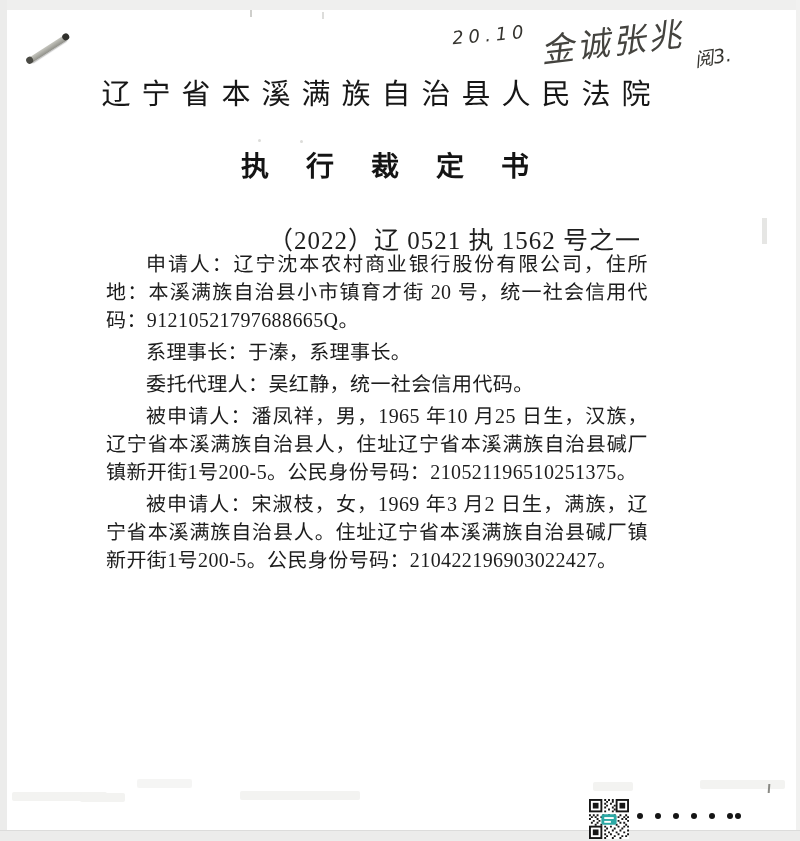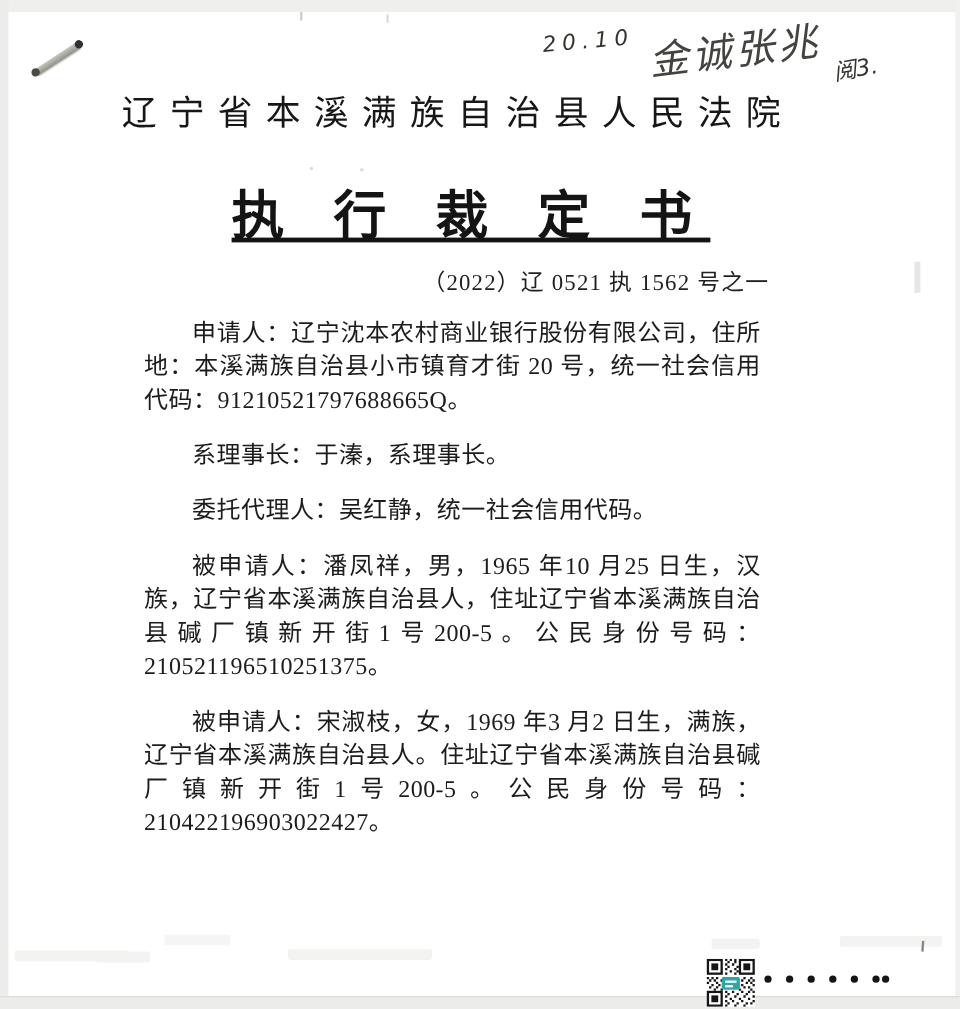--- a/index.html
+++ b/index.html
@@ -35,34 +35,34 @@
   .hand-suffix{left:694px;top:42px;font-size:19px;transform:rotate(-10deg)}
 
   
   .court-name{
     position:absolute;left:86px;top:70px;width:580px;text-align:center;
     font-size:29px;font-weight:normal;letter-spacing:11px;padding-left:11px;
     box-sizing:border-box;color:#171717;
   }
   .doc-title{
     position:absolute;left:118px;top:144px;width:534px;text-align:center;
-    font-size:44px;font-weight:bold;letter-spacing:15px;padding-left:15px;
-    box-sizing:border-box;color:#141414;text-decoration:underline;
+    font-size:28px;font-weight:bold;letter-spacing:15px;padding-left:15px;
+    box-sizing:border-box;color:#141414;
   }
   .case-number{
     position:absolute;left:102px;top:220px;width:545px;text-align:right;
-    font-size:19px;letter-spacing:1px;padding-right:6px;box-sizing:border-box;
+    font-size:25px;letter-spacing:1px;padding-right:6px;box-sizing:border-box;
   }
 
   
   .doc-body{
     position:absolute;left:102px;top:246px;width:550px;
     font-size:20px;line-height:28px;text-align:justify;color:#1c1c1c;
   }
-  .doc-body p{margin:18px;text-indent:2em;letter-spacing:.4px}
+  .doc-body p{margin:4px;text-indent:2em;letter-spacing:.4px}
 
   
   .qr{position:absolute;left:588px;top:799px;width:42px;height:40px}
   .dots{position:absolute;left:637px;top:813px;display:flex;align-items:center}
   .dots span{display:block;width:6px;height:6px;border-radius:50%;background:#151515;margin-right:12px;font-size:0}
   .dots span:last-child{margin-left:-10px}
 
   
   .art{position:absolute;pointer-events:none}
   .tick{background:#cfcfcc;width:2px;height:7px}

